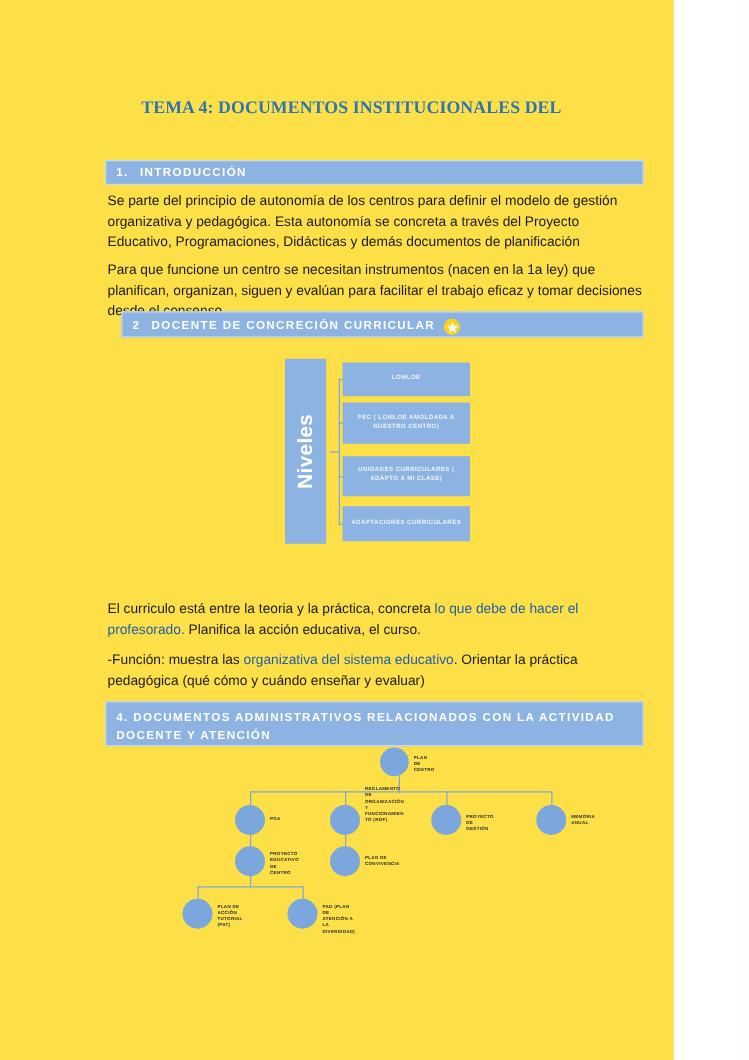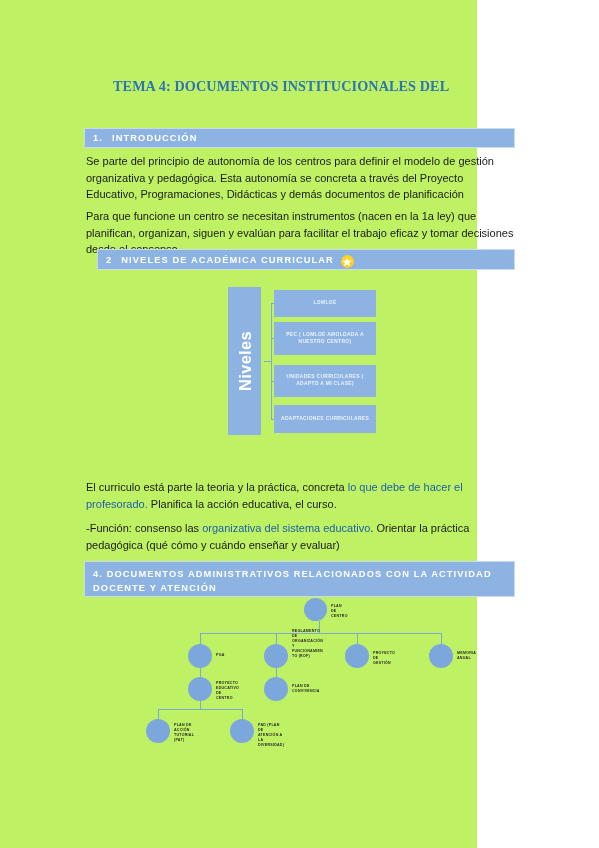--- a/index.html
+++ b/index.html
@@ -2,21 +2,21 @@
 <html><head>
 <meta charset="utf-8">
 <style>
   * { box-sizing: border-box; margin: 0; padding: 0; }
   html, body {
     width: 599px; height: 848px;
     background: #ffffff;
     font-family: "Liberation Sans", sans-serif;
     overflow: hidden;
   }
-  .page { position: relative; width: 477px; height: 848px; background: #bef264; }
+  .page { position: relative; width: 539px; height: 848px; background: #fde047; }
 
   
   .doc-title {
     position: absolute; left: 113px; top: 76px; width: 400px;
     font-family: "Liberation Serif", serif;
     font-weight: bold; font-size: 14.2px; line-height: 21px;
     color: #2E74B5; letter-spacing: .1px;
   }
 
   
@@ -105,21 +105,21 @@
   <div class="sec-bar" style="top:128px; height:20px;">
     <span class="num">1.</span>
     <span>INTRODUCCIÓN</span>
   </div>
 
   <div class="para" style="top:153px;">Se parte del principio de autonomía de los centros para definir el modelo de gestión organizativa y pedagógica. Esta autonomía se concreta a través del Proyecto Educativo, Programaciones, Didácticas y demás documentos de planificación</div>
   <div class="para" style="top:208px;"> Para que funcione un centro se necesitan instrumentos (nacen en la 1a ley) que planifican, organizan, siguen y evalúan para facilitar el trabajo eficaz y tomar decisiones desde el consenso.</div>
 
   <div class="sec-bar indent" style="top:249px; height:21px;">
     <span class="num">2</span>
-    <span>NIVELES DE ACADÉMICA CURRICULAR</span>
+    <span>DOCENTE DE CONCRECIÓN CURRICULAR</span>
     <span class="star-badge">
       <svg width="10" height="10" viewBox="0 0 10 10">
         <polygon points="5,0.4 6.3,3.5 9.6,3.7 7.1,5.9 7.9,9.2 5,7.4 2.1,9.2 2.9,5.9 0.4,3.7 3.7,3.5" fill="#ffffff"></polygon>
       </svg>
     </span>
   </div>
 
   <div class="niveles-wrap">
     <div class="niveles-bar">
       <span>Niveles</span>
@@ -133,25 +133,25 @@
     <div class="nv-line" style="left:43px; top:132px; width:5px; height:1.4px;"></div>
 
     <div class="niv-box niv-b1">LOMLOE</div>
     <div class="niv-box niv-b2">PEC ( LOMLOE AMOLDADA A NUESTRO CENTRO)</div>
     <div class="niv-box niv-b3">UNIDADES CURRICULARES ( ADAPTO A MI CLASE)</div>
     <div class="niv-box niv-b4">ADAPTACIONES CURRICULARES</div>
   </div>
 
 
   <div class="para" style="top:479px;">
-    <span>El curriculo está parte la teoria y la práctica, concreta </span><b>lo que debe de hacer el profesorado.</b><span> Planifica la acción educativa, el curso.</span>
+    <span>El curriculo está entre la teoria y la práctica, concreta </span><b>lo que debe de hacer el profesorado.</b><span> Planifica la acción educativa, el curso.</span>
   </div>
 
   <div class="para" style="top:520px;">
-    <span>-Función: consenso las </span><b>organizativa del sistema educativo</b><span>. Orientar la práctica pedagógica (qué cómo y cuándo enseñar y evaluar)</span>
+    <span>-Función: muestra las </span><b>organizativa del sistema educativo</b><span>. Orientar la práctica pedagógica (qué cómo y cuándo enseñar y evaluar)</span>
   </div>
 
   <div class="sec-bar two-line" style="top:561px; height:36px;">
     <div>4. DOCUMENTOS ADMINISTRATIVOS RELACIONADOS CON LA ACTIVIDAD</div>
     <div>DOCENTE Y ATENCIÓN</div>
   </div>
 
   <div class="org">
 
     <div class="ln" style="left:179px; top:26px; width:1.3px; height:13px;"></div>

